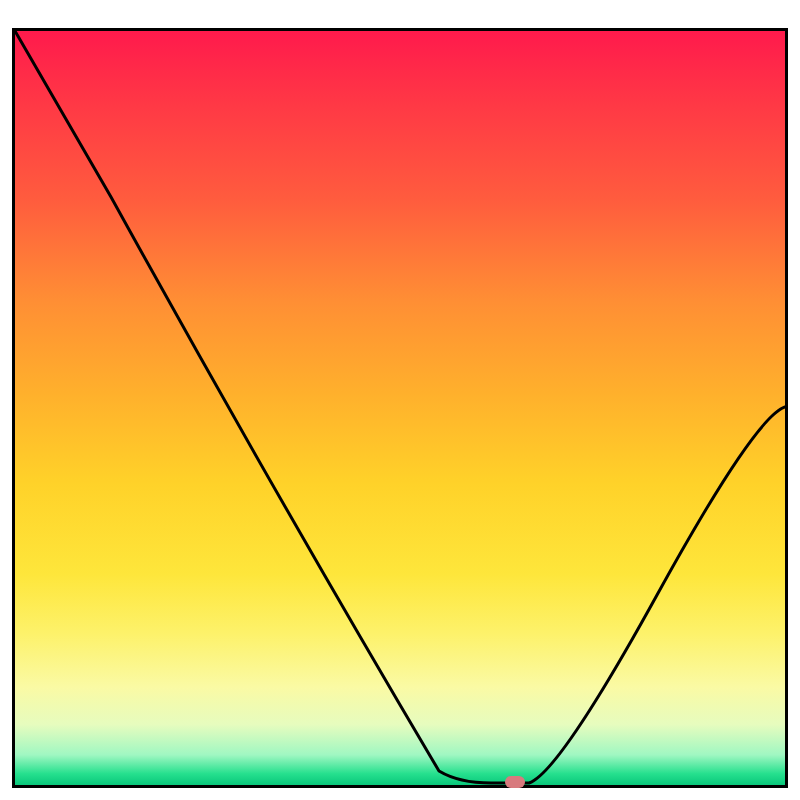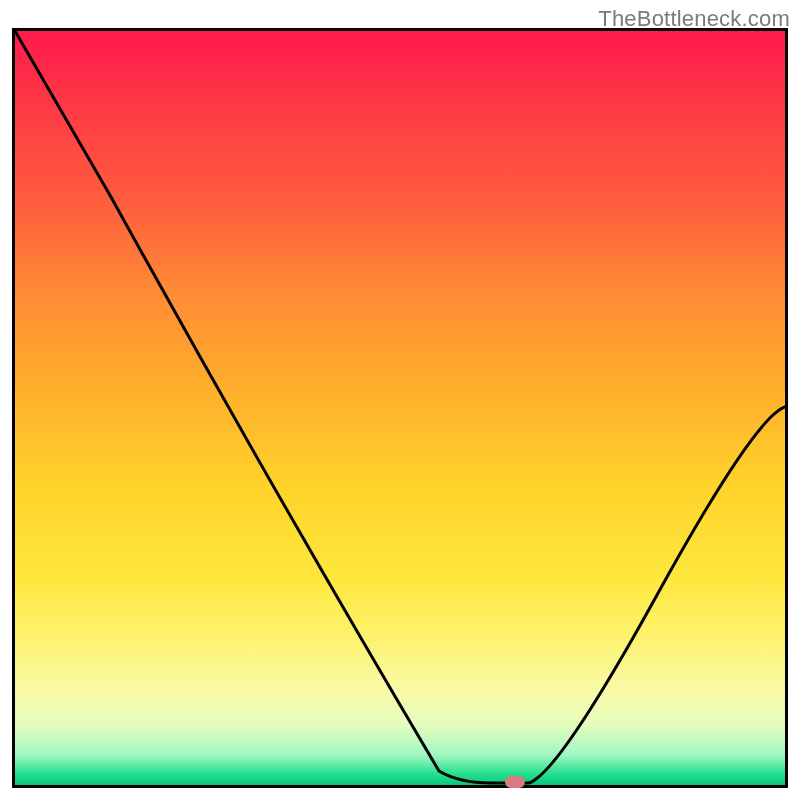--- a/index.html
+++ b/index.html
@@ -80,21 +80,20 @@
     background: #d87a7e;
     border-radius: 6px;
     transform: translate(-50%, -50%);
   }
 </style>
 </head>
 <body>
 
 <div class="container">
 
-  <div class="watermark">TheBottleneck.com</div>
 
   <div class="plot-outer">
     <div class="plot-inner">
 
       <div class="gradient"></div>
 
       <svg class="curve" viewBox="0 0 770 754" preserveAspectRatio="none">
         <path d="M 0 0 L 96 166 Q 260 463 424 740 Q 444 752 476 752 L 514 752 Q 544 742 642 564 T 770 376" fill="none" stroke="#000000" stroke-width="3" stroke-linecap="round" stroke-linejoin="round"></path>
       </svg>
 

